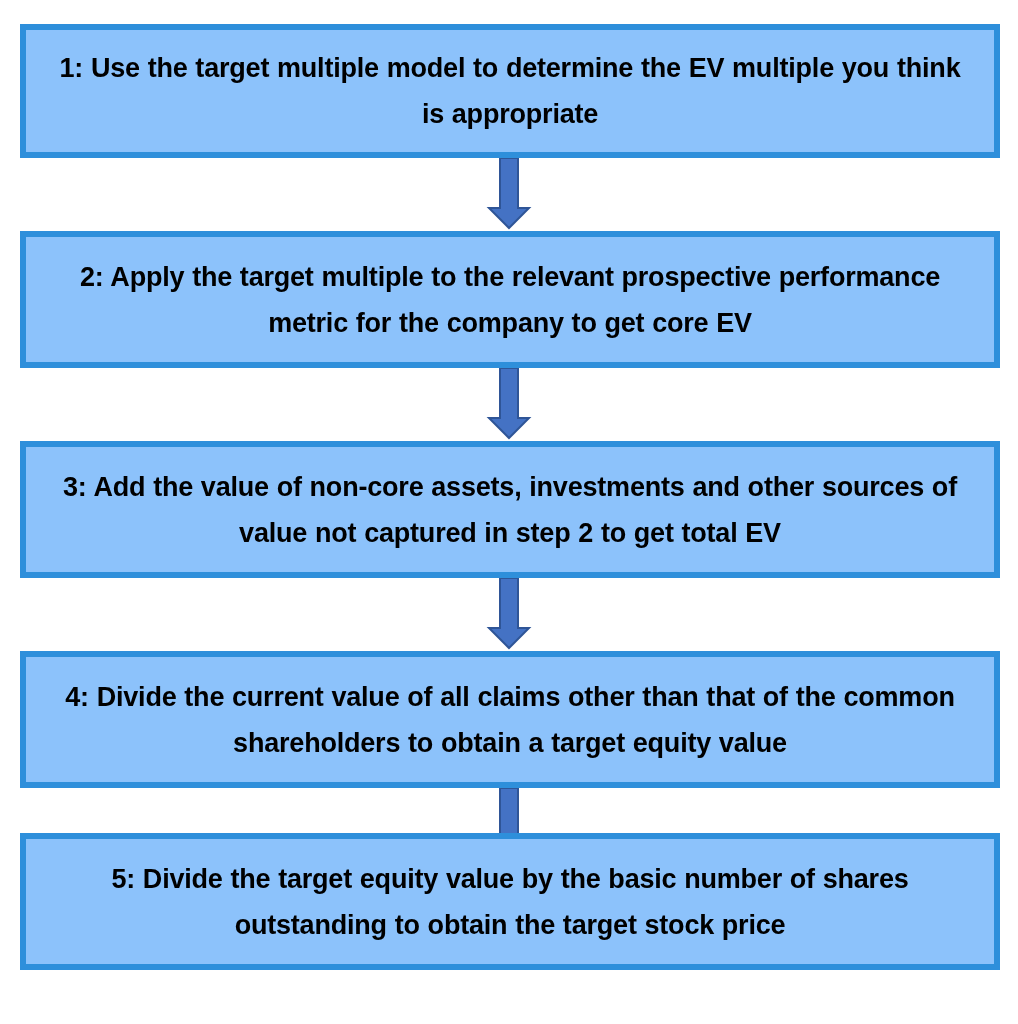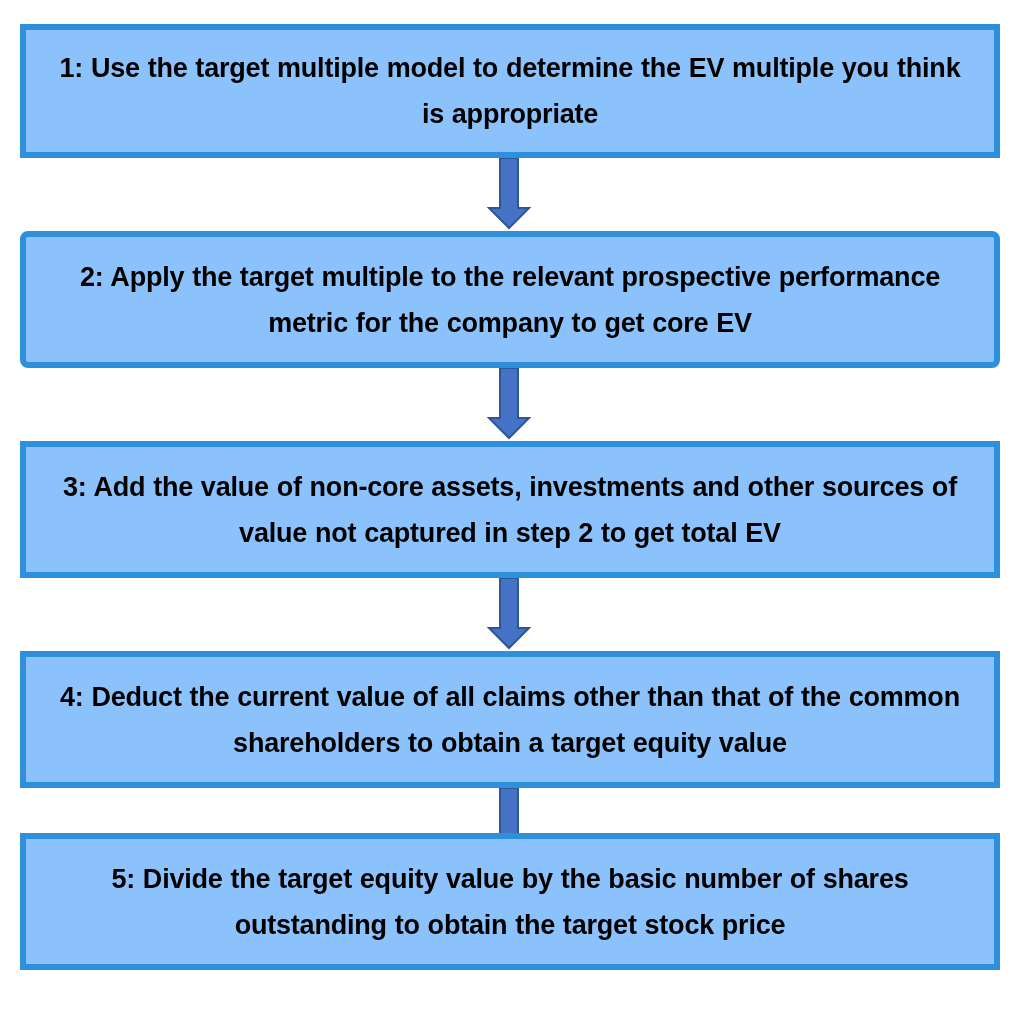--- a/index.html
+++ b/index.html
@@ -41,21 +41,21 @@
     font-size: 27px;
     line-height: 46px;
     color: #000000;
     padding: 0 28px;
     letter-spacing: -0.2px;
     word-spacing: 0.5px;
   }
 
   
   .box-1 { top: 24px;  height: 134px; }
-  .box-2 { top: 231px; height: 137px; border-radius: 8px; }
+  .box-2 { top: 231px; height: 137px; }
   .box-3 { top: 441px; height: 137px; }
   .box-4 { top: 651px; height: 137px; }
   .box-5 { top: 833px; height: 137px; }
 
   .arrow {
     position: absolute;
     left: 479px;
     width: 60px;
     height: 73px;
   }
@@ -99,21 +99,21 @@
     <span class="step-text">3: Add the value of non-core assets, investments and other sources of value not captured in step 2 to get total EV</span>
   </div>
 
   <div class="arrow arrow-3">
     <svg viewBox="0 0 60 73" xmlns="http://www.w3.org/2000/svg" aria-hidden="true">
       <polygon points="21,0 39,0 39,50 50,50 30,70 10,50 21,50" fill="#4472C4" stroke="#2F5597" stroke-width="2" stroke-linejoin="miter"></polygon>
     </svg>
   </div>
 
   <div class="step-box box-4">
-    <span class="step-text">4: Deduct the current value of all claims other than that of the common shareholders to obtain a target equity value</span>
+    <span class="step-text">4: Divide the current value of all claims other than that of the common shareholders to obtain a target equity value</span>
   </div>
 
   <div class="arrow arrow-4">
     <svg viewBox="0 0 60 73" xmlns="http://www.w3.org/2000/svg" aria-hidden="true">
       <polygon points="21,0 39,0 39,50 50,50 30,70 10,50 21,50" fill="#4472C4" stroke="#2F5597" stroke-width="2" stroke-linejoin="miter"></polygon>
     </svg>
   </div>
 
   <div class="step-box box-5">
     <span class="step-text">5: Divide the target equity value by the basic number of shares outstanding to obtain the target stock price</span>

